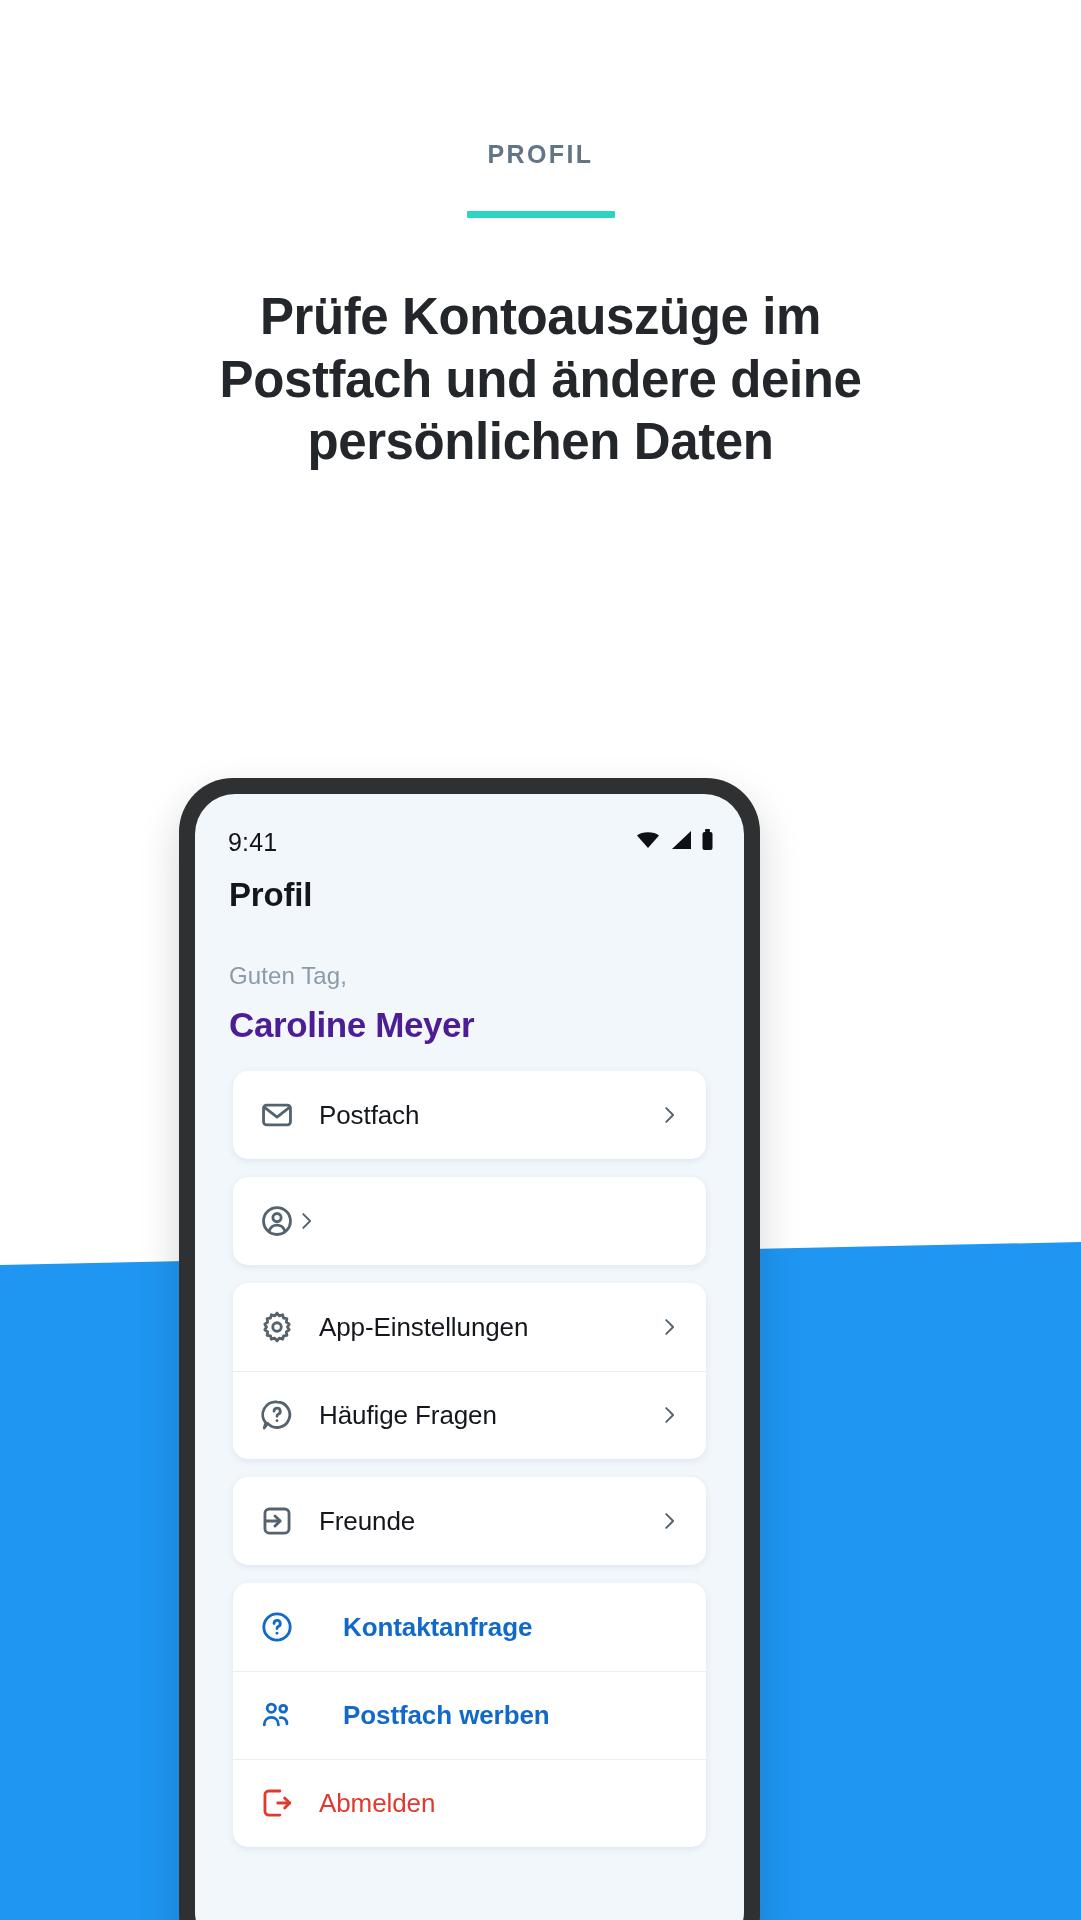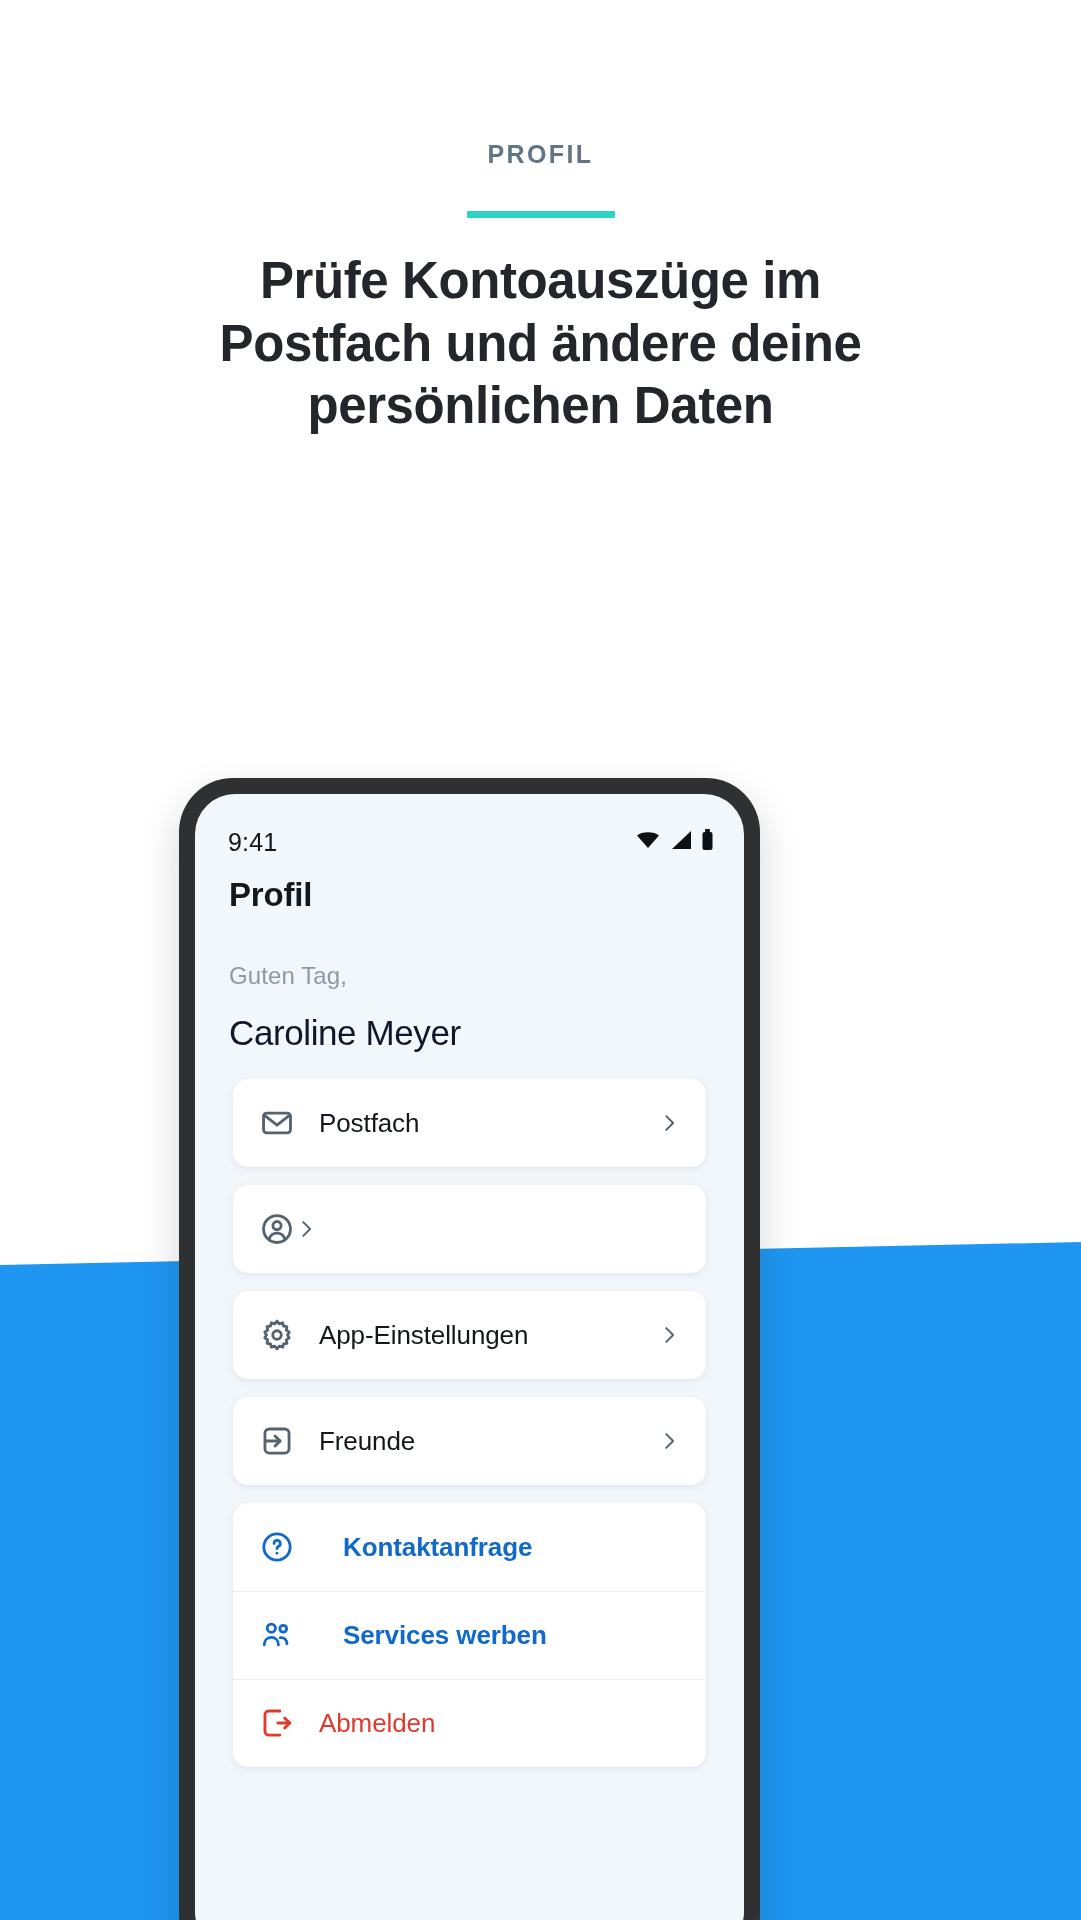--- a/index.html
+++ b/index.html
@@ -45,21 +45,21 @@
 
   #eyebrow-rule {
     width: 148px;
     height: 7px;
     background: #2ed4c2;
     margin: 42px auto 0;
     border-radius: 1px;
   }
 
   #headline {
-    margin: 32px auto 0;
+    margin: 68px auto 0;
     width: 760px;
     font-size: 51px;
     line-height: 1.23;
     font-weight: bold;
     color: #23272c;
     letter-spacing: -0.4px;
   }
 
   
   #phone {
@@ -98,22 +98,22 @@
 
   
   #app-header { padding: 8px 34px 0; }
   #screen-title {
     font-size: 33px; font-weight: bold; color: #14181d; letter-spacing: -.2px;
   }
   #greeting {
     margin-top: 48px; font-size: 24px; color: #8c9aa8; letter-spacing: .1px;
   }
   #user-name {
-    margin-top: 23px; font-size: 35px; font-weight: normal;
-    color: #0f172a; letter-spacing: -.4px;
+    margin-top: 15px; font-size: 35px; font-weight: bold;
+    color: #4c1d95; letter-spacing: -.4px;
   }
 
   
   #card-stack { padding: 26px 38px 0; display: flex; flex-direction: column; gap: 18px; }
 
   .card {
     background: #ffffff;
     border-radius: 15px;
     box-shadow: 0 2px 7px rgba(33,60,92,.09);
     overflow: hidden;
@@ -229,20 +229,33 @@
               <svg width="34" height="34" viewBox="0 0 24 24">
                 <circle cx="12" cy="12" r="3" stroke="#55636f" fill="none" stroke-width="2" stroke-linecap="round" stroke-linejoin="round"></circle>
                 <path d="M12 2.2 13.6 4.1 16 3.4 16.6 5.8 19 6.1 18.6 8.6 20.6 10 19.4 12 20.6 14 18.6 15.4 19 17.9 16.6 18.2 16 20.6 13.6 19.9 12 21.8 10.4 19.9 8 20.6 7.4 18.2 5 17.9 5.4 15.4 3.4 14 4.6 12 3.4 10 5.4 8.6 5 6.1 7.4 5.8 8 3.4 10.4 4.1Z" stroke="#55636f" fill="none" stroke-width="2" stroke-linecap="round" stroke-linejoin="round"></path>
               </svg>
             </span>
             <span class="row-label">App-Einstellungen</span>
             <span class="row-chevron"><svg width="22" height="22" viewBox="0 0 24 24">
                 <path d="M9 4.5 16.5 12 9 19.5" stroke="#55636f" fill="none" stroke-width="2.1" stroke-linecap="round" stroke-linejoin="round"></path>
               </svg></span>
           </div>
+          <div class="row">
+            <span class="row-icon">
+              <svg width="34" height="34" viewBox="0 0 24 24">
+                <path d="M12 2.8a9 9 0 1 1-6.6 15.1L3 21.2l1.1-3.6A9 9 0 0 1 12 2.8Z" stroke="#55636f" fill="none" stroke-width="2" stroke-linecap="round" stroke-linejoin="round"></path>
+                <path d="M9.9 9.3a2.2 2.2 0 1 1 3 2.1c-.6.3-.9.8-.9 1.5" stroke="#55636f" fill="none" stroke-width="2" stroke-linecap="round" stroke-linejoin="round"></path>
+                <circle cx="12" cy="16" r="1" fill="#55636f" stroke="none"></circle>
+              </svg>
+            </span>
+            <span class="row-label">Häufige Fragen</span>
+            <span class="row-chevron"><svg width="22" height="22" viewBox="0 0 24 24">
+                <path d="M9 4.5 16.5 12 9 19.5" stroke="#55636f" fill="none" stroke-width="2.1" stroke-linecap="round" stroke-linejoin="round"></path>
+              </svg></span>
+          </div>
         </div>
         <div class="card">
           <div class="row">
             <span class="row-icon">
               <svg width="34" height="34" viewBox="0 0 24 24">
                 <rect x="3.5" y="3.5" width="17" height="17" rx="3" stroke="#55636f" fill="none" stroke-width="2" stroke-linecap="round" stroke-linejoin="round"></rect>
                 <path d="M4 12h10" stroke="#55636f" fill="none" stroke-width="2" stroke-linecap="round" stroke-linejoin="round"></path>
                 <path d="M10.6 8.4 14.2 12 10.6 15.6" stroke="#55636f" fill="none" stroke-width="2" stroke-linecap="round" stroke-linejoin="round"></path>
               </svg>
             </span>
@@ -265,21 +278,21 @@
           </div>
           <div class="row accent-blue">
             <span class="row-icon">
               <svg width="34" height="34" viewBox="0 0 24 24">
                 <circle cx="8" cy="7.2" r="2.9" stroke="#1169c9" fill="none" stroke-width="2" stroke-linecap="round" stroke-linejoin="round"></circle>
                 <circle cx="16.4" cy="7.6" r="2.4" stroke="#1169c9" fill="none" stroke-width="2" stroke-linecap="round" stroke-linejoin="round"></circle>
                 <path d="M3 19c0-3.2 2.2-5.3 5-5.3s5 2.1 5 5.3" stroke="#1169c9" fill="none" stroke-width="2" stroke-linecap="round" stroke-linejoin="round"></path>
                 <path d="M14.4 13.9c2.5-.4 4.6 1.5 4.6 4.3" stroke="#1169c9" fill="none" stroke-width="2" stroke-linecap="round" stroke-linejoin="round"></path>
               </svg>
             </span>
-            <span class="row-label">Services werben</span>
+            <span class="row-label">Postfach werben</span>
           </div>
           <div class="row accent-red">
             <span class="row-icon">
               <svg width="34" height="34" viewBox="0 0 24 24">
                 <path d="M14 3.5H6.2A2.7 2.7 0 0 0 3.5 6.2v11.6A2.7 2.7 0 0 0 6.2 20.5H14" stroke="#e03a2f" fill="none" stroke-width="2" stroke-linecap="round" stroke-linejoin="round"></path>
                 <path d="M21 12h-8.5" stroke="#e03a2f" fill="none" stroke-width="2" stroke-linecap="round" stroke-linejoin="round"></path>
                 <path d="M17.4 8.4 21 12l-3.6 3.6" stroke="#e03a2f" fill="none" stroke-width="2" stroke-linecap="round" stroke-linejoin="round"></path>
               </svg>
             </span>
             <span class="row-label">Abmelden</span>

